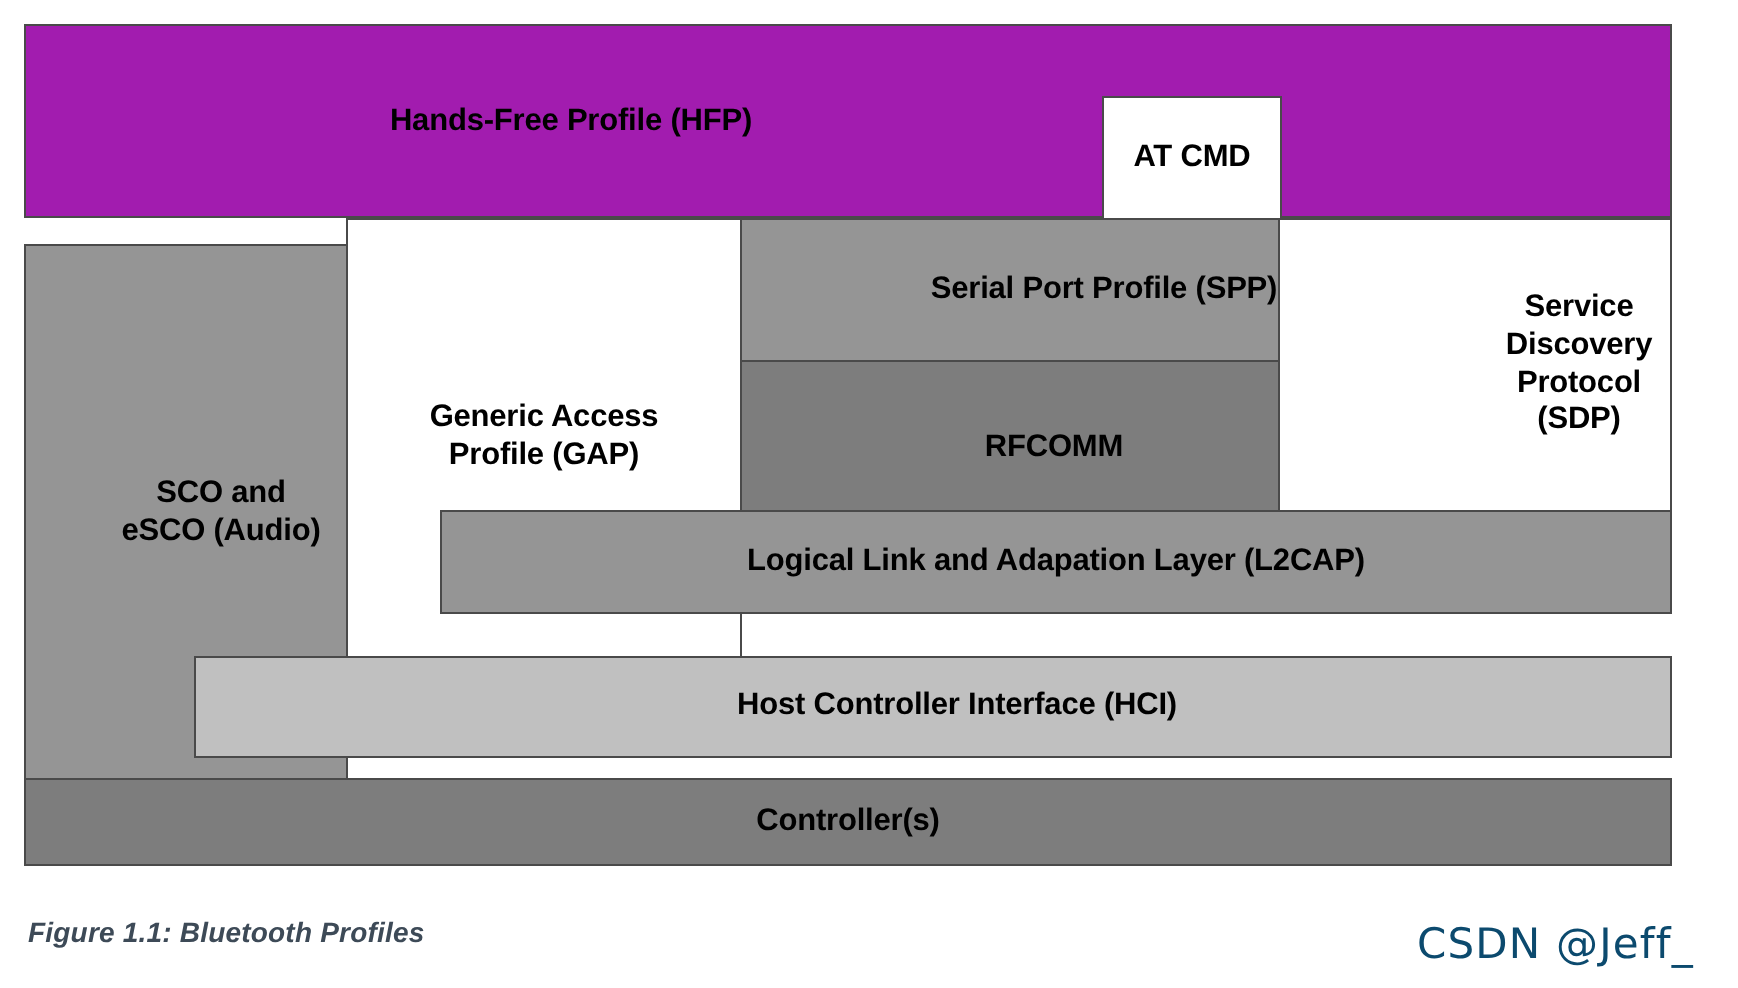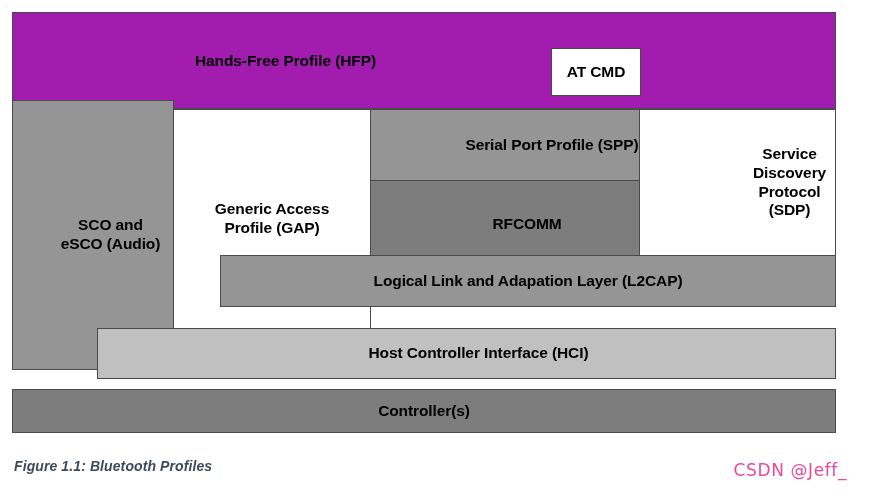--- a/index.html
+++ b/index.html
@@ -41,22 +41,22 @@
 
   
   .c-lightest { background: #a21caf; }  
   .c-light    { background: #c0c0c0; }  
   .c-mid      { background: #959595; }  
   .c-dark     { background: #7d7d7d; }  
   .c-white    { background: #ffffff; }  
 
   
   #blk-hfp        { left: 12px;  top: 12px;  width: 824px; height: 97px;  }
-  #blk-atcmd      { left: 551px; top: 48px;  width: 90px;  height: 48px;  }
-  #blk-sco        { left: 12px;  top: 100px; width: 162px; height: 270px; padding-left: 35px; }
+  #blk-atcmd      { left: 551px; top: 48px;  width: 90px;  height: 62px;  }
+  #blk-sco        { left: 12px;  top: 122px; width: 162px; height: 270px; padding-left: 35px; }
   #blk-gap        { left: 173px; top: 109px; width: 198px; height: 220px; }
   #blk-spp        { left: 370px; top: 109px; width: 364px; height: 72px;  }
   #blk-rfcomm     { left: 370px; top: 180px; width: 270px; height: 88px; padding-left: 44px;  }
   #blk-sdp        { left: 639px; top: 109px; width: 197px; height: 147px; }
   #blk-sdp-filler { left: 733px; top: 109px; width: 103px; height: 73px;  }
   #blk-l2cap      { left: 220px; top: 255px; width: 616px; height: 52px;  }
   #blk-hci        { left: 97px;  top: 328px; width: 739px; height: 51px; padding-left: 24px;  }
   #blk-ctrl       { left: 12px;  top: 389px; width: 824px; height: 44px;  }
 
   
@@ -84,22 +84,22 @@
     font-style: italic;
     color: #3d4a57;
     font-family: "Liberation Sans", sans-serif;
     letter-spacing: 0.1px;
     font-weight: bold;
   }
   #watermark {
     position: absolute;
     right: 22px;
     top: 460px;
-    font-size: 17px;
-    color: #ec4899;
+    font-size: 21px;
+    color: #0c4a6e;
     font-family: "DejaVu Sans", sans-serif;
     letter-spacing: 0.6px;
   }
 </style>
 </head>
 <body>
 
 <div id="diagram">
 
   <div class="blk c-lightest" id="blk-hfp">

